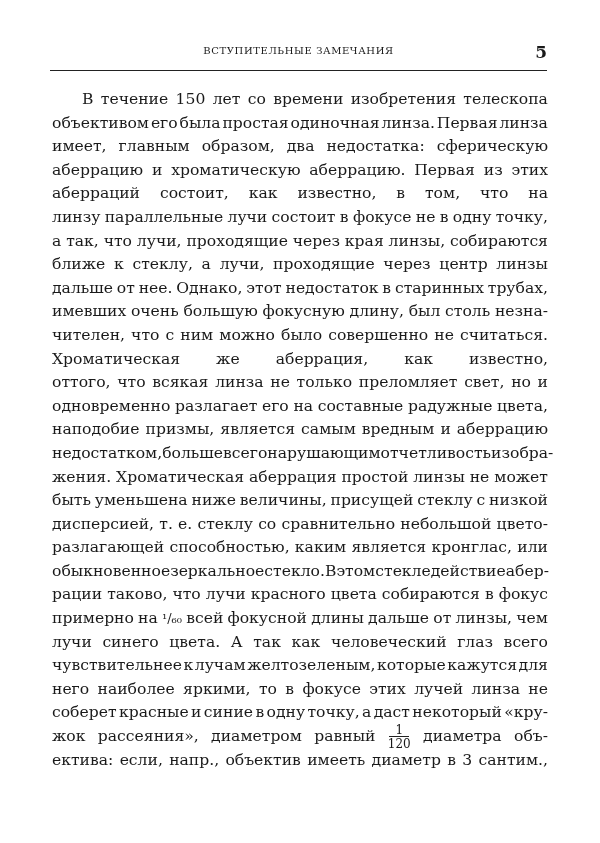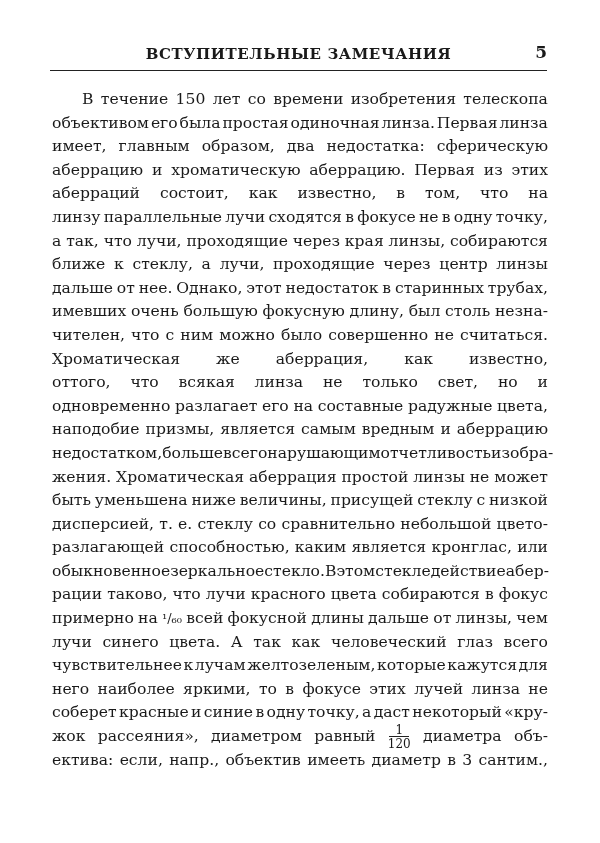--- a/index.html
+++ b/index.html
@@ -5,21 +5,21 @@
   html, body { margin:0; padding:0; }
   body {
     width:600px; height:843px; background:#ffffff; position:relative; overflow:hidden;
     font-family: "DejaVu Serif", "Liberation Serif", serif; color:#1a1a1a;
   }
   .header {
     position:absolute; left:50px; top:44px; width:497px; height:22px;
   }
   .running-title {
     position:absolute; left:0; right:0; top:1px; text-align:center;
-    font-size:15px; font-weight:bold; letter-spacing:0.6px;
+    font-size:10px; font-weight:normal; letter-spacing:0.6px;
   }
   .page-number {
     position:absolute; right:0; top:-2px; font-size:17px; font-weight:bold;
   }
   .rule {
     position:absolute; left:50px; top:70px; width:497px; height:0;
     border-top:1.6px solid #222;
   }
   .body-text {
     position:absolute; left:52px; top:88px; width:496px;
@@ -92,21 +92,21 @@
       <span class="w">известно,</span>
       <span class="w">в</span>
       <span class="w">том,</span>
       <span class="w">что</span>
       <span class="w">на</span>
     </div>
     <div class="line">
       <span class="w">линзу</span>
       <span class="w">параллельные</span>
       <span class="w">лучи</span>
-      <span class="w">сходятся</span>
+      <span class="w">состоит</span>
       <span class="w">в</span>
       <span class="w">фокусе</span>
       <span class="w">не</span>
       <span class="w">в</span>
       <span class="w">одну</span>
       <span class="w">точку,</span>
     </div>
     <div class="line">
       <span class="w">а</span>
       <span class="w">так,</span>
@@ -168,20 +168,21 @@
       <span class="w">как</span>
       <span class="w">известно,</span>
     </div>
     <div class="line">
       <span class="w">оттого,</span>
       <span class="w">что</span>
       <span class="w">всякая</span>
       <span class="w">линза</span>
       <span class="w">не</span>
       <span class="w">только</span>
+      <span class="w">преломляет</span>
       <span class="w">свет,</span>
       <span class="w">но</span>
       <span class="w">и</span>
     </div>
     <div class="line">
       <span class="w">одновременно</span>
       <span class="w">разлагает</span>
       <span class="w">его</span>
       <span class="w">на</span>
       <span class="w">составные</span>

